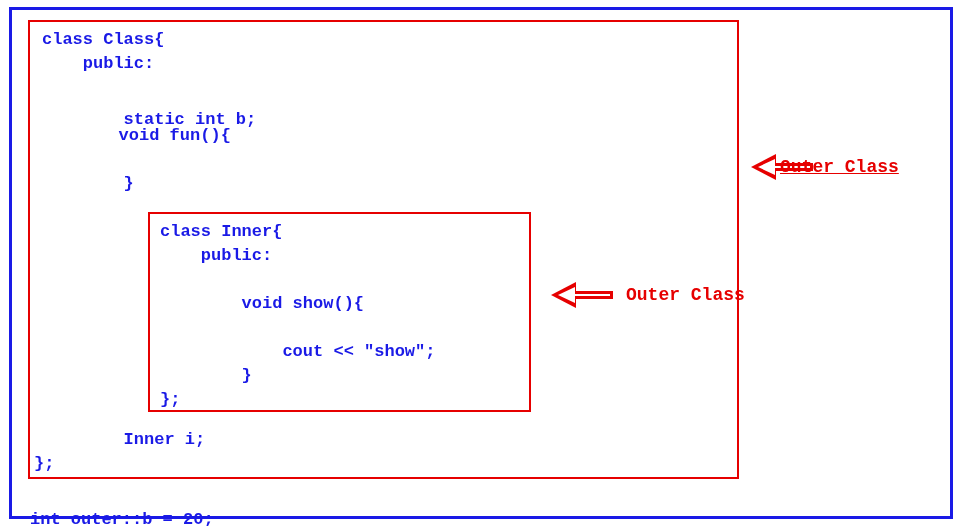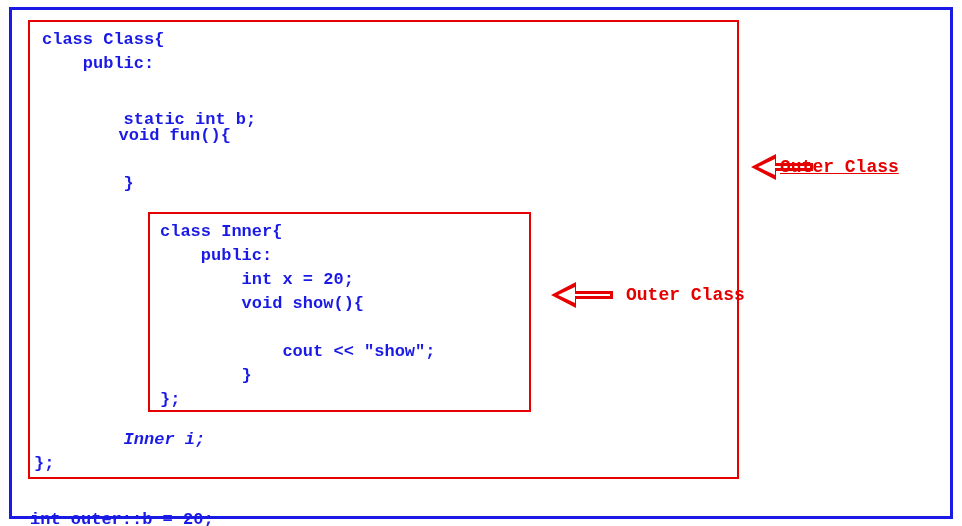--- a/index.html
+++ b/index.html
@@ -137,27 +137,26 @@
   <div class="inner-box"></div>
 
   <div class="code-line all-blue" style="left:30px; top:20px;">class Class{</div>
   <div class="code-line all-blue" style="left:30px; top:44px;">    public:</div>
   <div class="code-line all-blue" style="left:30px; top:100px;">        static int b;</div>
   <div class="code-line all-blue" style="left:25px; top:116px;">        void fun(){</div>
   <div class="code-line all-blue" style="left:30px; top:164px;">        }</div>
 
   <div class="code-line all-blue" style="left:148px; top:212px;">class Inner{</div>
   <div class="code-line all-blue" style="left:148px; top:236px;">    public:</div>
-  <div class="code-line all-blue" style="left:148px; top:260px;">        int x = 20;</div>
   <div class="code-line all-blue" style="left:148px; top:284px;">        void show(){</div>
   <div class="code-line all-blue" style="left:148px; top:332px;">            cout &lt;&lt; "show";</div>
   <div class="code-line all-blue" style="left:148px; top:356px;">        }</div>
   <div class="code-line all-blue" style="left:148px; top:380px;">};</div>
 
-  <div class="code-line all-blue" style="left:30px; top:420px;font-style:italic;">        Inner i;</div>
+  <div class="code-line all-blue" style="left:30px; top:420px;">        Inner i;</div>
   <div class="code-line all-blue" style="left:22px; top:444px;">};</div>
 
   <div class="code-line all-blue" style="left:18px; top:500px;">int outer::b = 20;</div>
 
   <div class="arrow-head outer-arrow-head-outer"></div>
   <div class="arrow-head outer-arrow-head-inner"></div>
   <div class="arrow-shaft outer-arrow-shaft"></div>
   <div class="outer-arrow-cap"></div>
   <div class="label outer-label">Outer Class</div>
 

